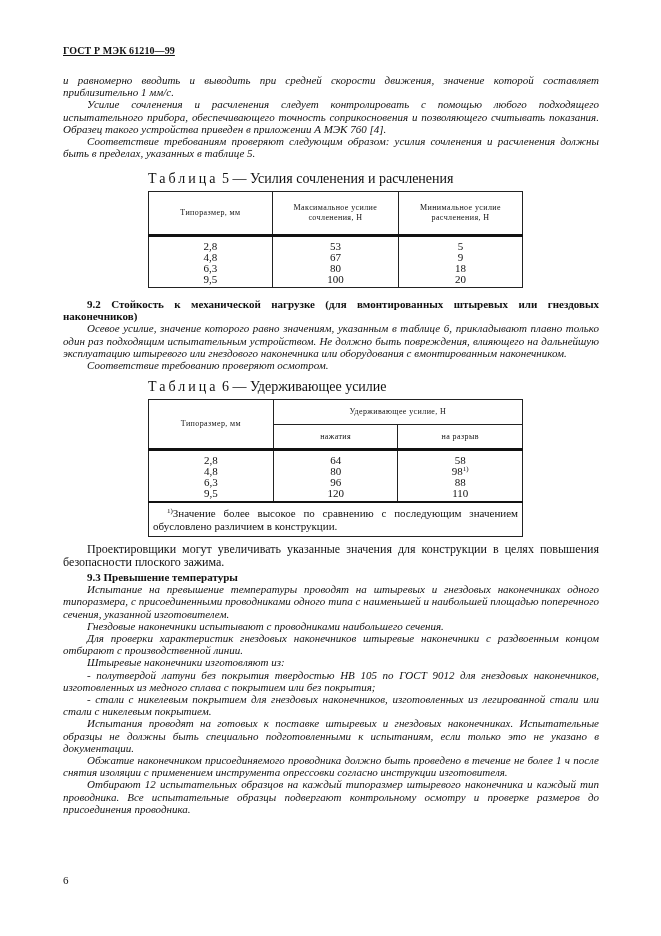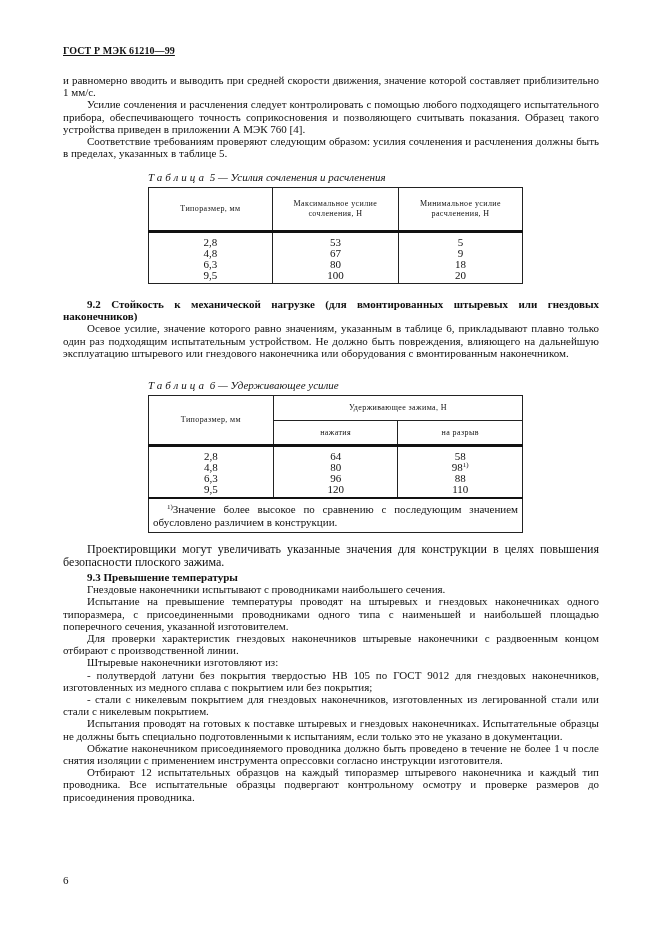--- a/index.html
+++ b/index.html
@@ -29,21 +29,21 @@
       font-size: 10px;
       letter-spacing: 0.1px;
       text-decoration: underline;
     }
     .txt {
       font-size: 11px;
       line-height: 12.2px;
       text-align: justify;
       margin: 0;
     }
-    .it { }
+    .it { font-style: italic; }
     .ind { text-indent: 24px; }
     .block {
       position: absolute;
       left: 0;
       width: 536px;
     }
     .heading {
       font-weight: bold;
       font-size: 11px;
       line-height: 12.2px;
@@ -51,23 +51,22 @@
       text-align: justify;
       margin: 0;
     }
     .roman {
       font-size: 12px;
       line-height: 13px;
       text-align: justify;
       margin: 0;
     }
     .tcap {
-      font-size: 11px;
+      font-size: 14px;
       margin: 0 0 4px 0;
-      font-style: italic;
     }
     .tcap .sp { letter-spacing: 3px; }
     table.t {
       border-collapse: collapse;
       font-size: 9.5px;
     }
     table.t td {
       text-align: center;
       padding: 0;
     }
@@ -138,33 +137,34 @@
           <div>20</div>
         </td>
       </tr>
     </tbody>
       </table>
   </div>
 
   <div class="block" style="top:290px;margin-top:8px;">
     <p class="heading">9.2  Стойкость к механической нагрузке (для вмонтированных штыревых или гнездовых наконечников)</p>
     <p class="txt it ind">Осевое усилие, значение которого равно значениям, указанным в таблице 6, прикладывают плавно только один раз подходящим испытательным устройством. Не должно быть повреждения, влияющего на дальнейшую эксплуатацию штыревого или гнездового наконечника или оборудования с вмонтированным наконечником.</p>
+    <p class="txt it ind">Соответствие требованию проверяют осмотром.</p>
   </div>
 
   <div class="block" style="top:379px; left:85px; width:375px;">
     <p class="tcap">
       <span class="sp">Таблица</span>
       <span>6</span>
       <span>— Удерживающее усилие</span>
     </p>
     <table class="t" style="width:375px; border:1.2px solid #222;">
       <tbody>
           <tr class="hd" style="height:25px;">
         <td rowspan="2" style="width:125px; border-bottom:3px solid #111;">Типоразмер, мм</td>
-        <td colspan="2" style="border-bottom:1px solid #222;">Удерживающее зажима, Н</td>
+        <td colspan="2" style="border-bottom:1px solid #222;">Удерживающее усилие, Н</td>
       </tr>
       <tr class="hd" style="height:25px; border-bottom:3px solid #111;font-family:Liberation Serif, serif;">
         <td style="width:125px;">нажатия</td>
         <td style="width:125px;">на разрыв</td>
       </tr>
       <tr style="border-bottom:2px solid #111;">
         <td class="body-cell" style="border-right:1px solid #222; padding-bottom:2px;">
           <div>2,8</div>
           <div>4,8</div>
           <div>6,3</div>
@@ -189,22 +189,22 @@
     </tbody>
       </table>
   </div>
 
   <div class="block" style="top:543px;">
     <p class="roman ind">Проектировщики могут увеличивать указанные значения для конструкции в целях повышения безопасности плоского зажима.</p>
   </div>
 
   <div class="block" style="top:571px;">
     <p class="heading">9.3  Превышение температуры</p>
+    <p class="txt it ind">Испытание на превышение температуры проводят на штыревых и гнездовых наконечниках одного типоразмера, с присоединенными проводниками одного типа с наименьшей и наибольшей площадью поперечного сечения, указанной изготовителем.</p>
     <p class="txt it ind">Гнездовые наконечники испытывают с проводниками наибольшего сечения.</p>
-    <p class="txt it ind">Испытание на превышение температуры проводят на штыревых и гнездовых наконечниках одного типоразмера, с присоединенными проводниками одного типа с наименьшей и наибольшей площадью поперечного сечения, указанной изготовителем.</p>
     <p class="txt it ind">Для проверки характеристик гнездовых наконечников штыревые наконечники с раздвоенным концом отбирают с производственной линии.</p>
     <p class="txt it ind">Штыревые наконечники изготовляют из:</p>
     <p class="txt it ind">- полутвердой латуни без покрытия твердостью НВ 105 по ГОСТ 9012 для гнездовых наконечников, изготовленных из медного сплава с покрытием или без покрытия;</p>
     <p class="txt it ind">- стали с никелевым покрытием для гнездовых наконечников, изготовленных из легированной стали или стали с никелевым покрытием.</p>
     <p class="txt it ind">Испытания проводят на готовых к поставке штыревых и гнездовых наконечниках. Испытательные образцы не должны быть специально подготовленными к испытаниям, если только это не указано в документации.</p>
     <p class="txt it ind">Обжатие наконечником присоединяемого проводника должно быть проведено в течение не более 1 ч после снятия изоляции с применением инструмента опрессовки согласно инструкции изготовителя.</p>
     <p class="txt it ind">Отбирают 12 испытательных образцов на каждый типоразмер штыревого наконечника и каждый тип проводника. Все испытательные образцы подвергают контрольному осмотру и проверке размеров до присоединения проводника.</p>
   </div>
 
   <div class="pagenum">6</div>

